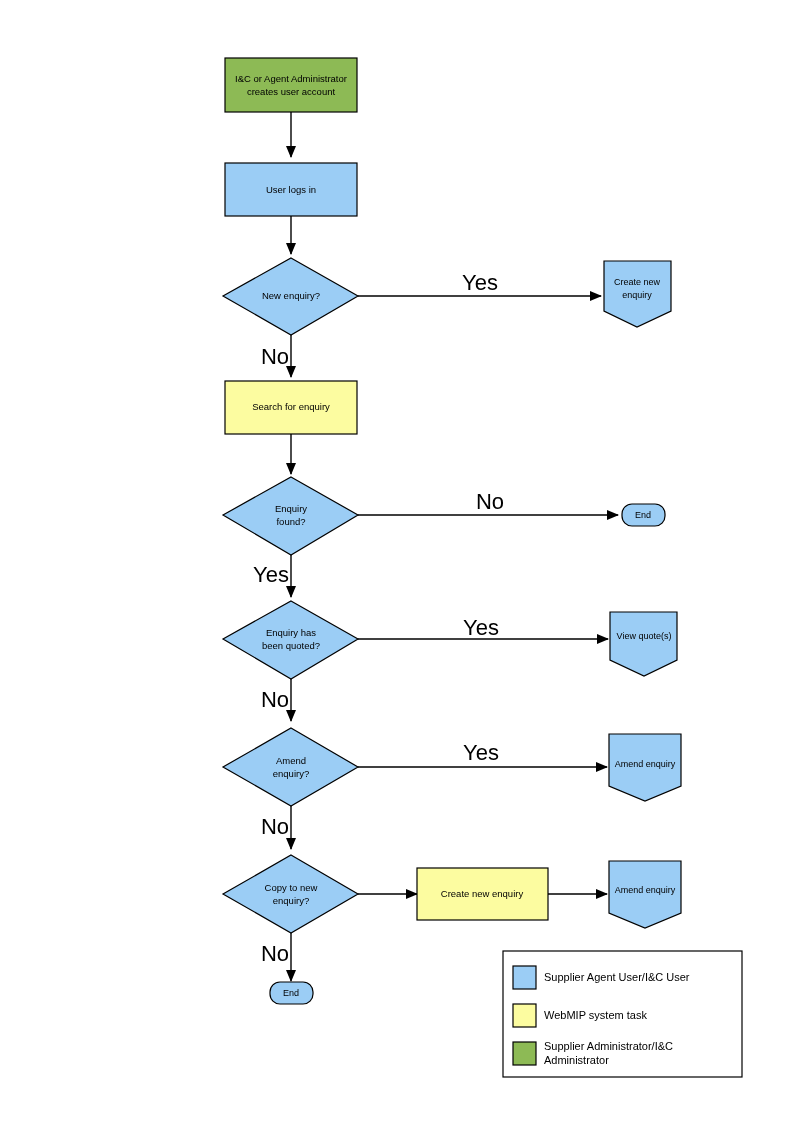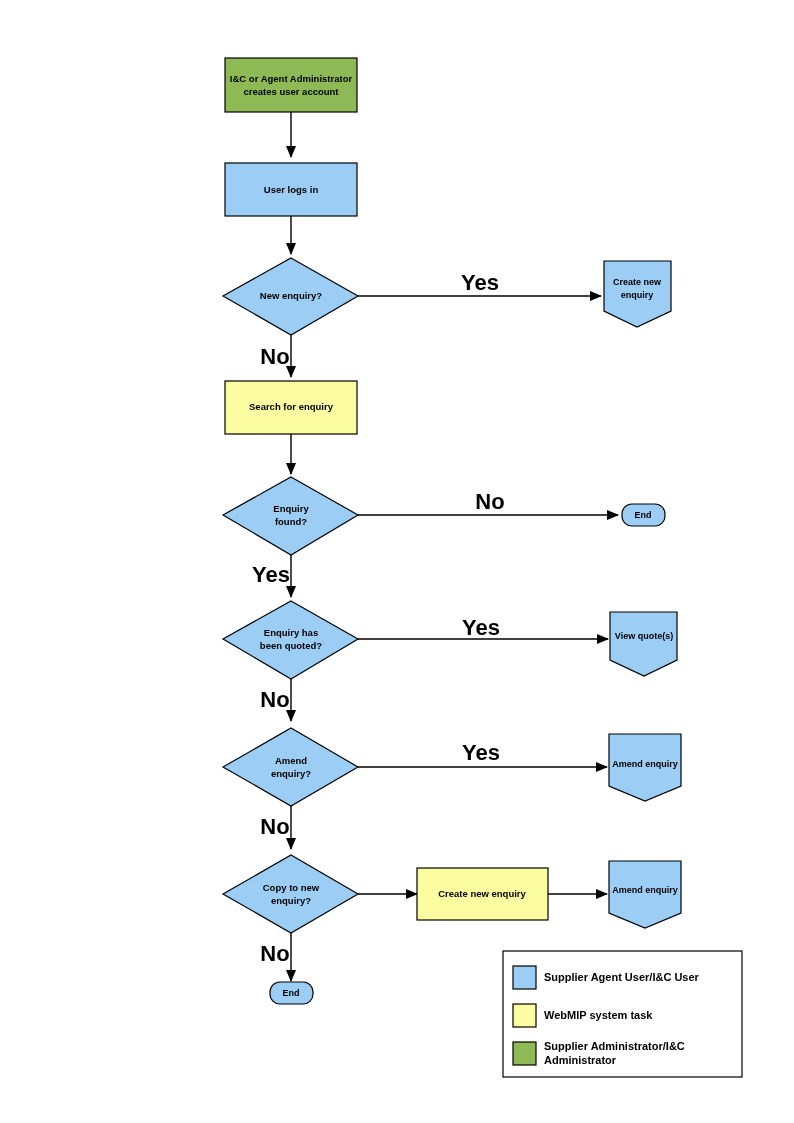--- a/index.html
+++ b/index.html
@@ -13,21 +13,20 @@
     position: relative;
     font-family: "Liberation Sans", sans-serif;
     overflow: hidden;
   }
   #flow-root {
     position: absolute;
     left: 0;
     top: 0;
     width: 794px;
     height: 1123px;
-    font-weight: bold;
   }
   svg {
     display: block;
   }
   .shape-fill-blue { fill: #9BCDF5; stroke: #000000; stroke-width: 1.2; }
   .shape-fill-yellow { fill: #FCFCA0; stroke: #000000; stroke-width: 1.2; }
   .shape-fill-green { fill: #8DBA55; stroke: #000000; stroke-width: 1.2; }
   .shape-label {
     font-family: "Liberation Sans", sans-serif;
     font-size: 9.5px;

